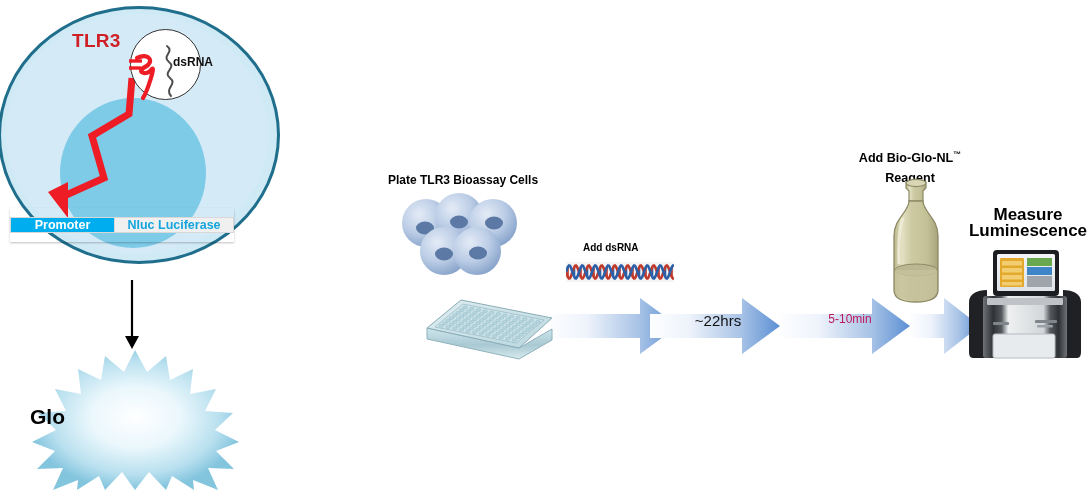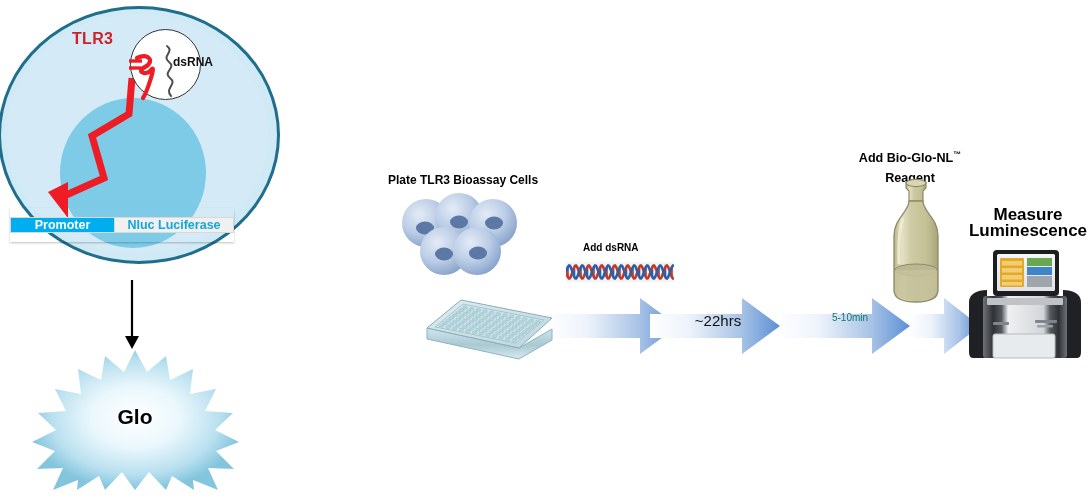--- a/index.html
+++ b/index.html
@@ -10,21 +10,21 @@
   
   #cell-panel{left:0;top:0;width:300px;height:500px;}
 
   #cell-outer{left:-2px;top:6px;width:282px;height:258px;border-radius:50%;
     background:#cfe9f5;border:3px solid #1f6e8c;box-sizing:border-box;}
   #cell-inner-ring{left:6px;top:14px;width:262px;height:240px;border-radius:50%;
     background:#d4ebf7;}
   #nucleus{left:60px;top:98px;width:146px;height:150px;border-radius:50%;
     background:#7ecbe8;}
 
-  #tlr3-label{left:72px;top:30px;font-size:16px;font-weight:bold;color:#cf2027;
+  #tlr3-label{left:72px;top:30px;font-size:19px;font-weight:bold;color:#cf2027;
     letter-spacing:.3px;}
 
   #dsrna-circle{left:130px;top:29px;width:69px;height:69px;border-radius:50%;
     background:#fff;border:1.6px solid #333;}
   #dsrna-text{left:173px;top:55px;font-size:12px;font-weight:bold;color:#111;}
 
   #tlr3-receptor{left:129px;top:42px;}
   #signal-arrow{left:44px;top:74px;}
 
   #gene-bar{left:10px;top:208px;width:224px;height:34px;display:flex;
@@ -32,38 +32,38 @@
   #promoter-box{width:105px;background:#00aeef;display:flex;align-items:center;
     justify-content:center;border:1px solid #d8d8d8;box-sizing:border-box;}
   #promoter-box span{color:#fff;font-size:12.5px;font-weight:bold;}
   #nluc-box{flex:1;background:#f0f0f0;display:flex;align-items:center;
     justify-content:center;border:1px solid #d8d8d8;border-left:none;box-sizing:border-box;}
   #nluc-box span{color:#14a5dd;font-size:12.5px;font-weight:bold;}
 
   #down-arrow{left:120px;top:280px;}
 
   #glo-burst{left:30px;top:350px;width:210px;height:140px;}
-  #glo-text{left:30px;top:405px;width:210px;text-align:center;font-size:21px;
+  #glo-text{left:30px;top:405px;width:210px;font-size:21px;
     font-weight:bold;color:#000;}
 
   
   #wf-title-plate{left:388px;top:173px;font-size:12px;font-weight:bold;}
   #cells-cluster{left:400px;top:193px;}
   #microplate{left:425px;top:288px;}
 
   #wf-title-dsrna{left:583px;top:242px;font-size:10px;font-weight:bold;}
   #dsrna-helix{left:566px;top:262px;}
 
   #arrow1{left:548px;top:298px;}
   #arrow2{left:650px;top:298px;}
   #arrow3{left:780px;top:298px;}
   #arrow4{left:910px;top:298px;}
 
   #time-22{left:663px;top:312px;width:110px;text-align:center;font-size:15px;color:#111;}
-  #time-510{left:795px;top:312px;width:110px;text-align:center;font-size:10px;color:#0f766e;}
+  #time-510{left:795px;top:312px;width:110px;text-align:center;font-size:12px;color:#be185d;}
 
   #wf-title-reagent{left:840px;top:145px;width:140px;text-align:center;
     font-size:12.6px;font-weight:bold;line-height:20px;}
   #wf-title-reagent sup{font-size:8px;vertical-align:super;}
   #bottle{left:886px;top:178px;}
 
   #wf-title-measure{left:968px;top:207px;width:120px;text-align:center;
     font-size:17px;font-weight:bold;line-height:16px;}
   #luminometer{left:967px;top:248px;}
 </style>

